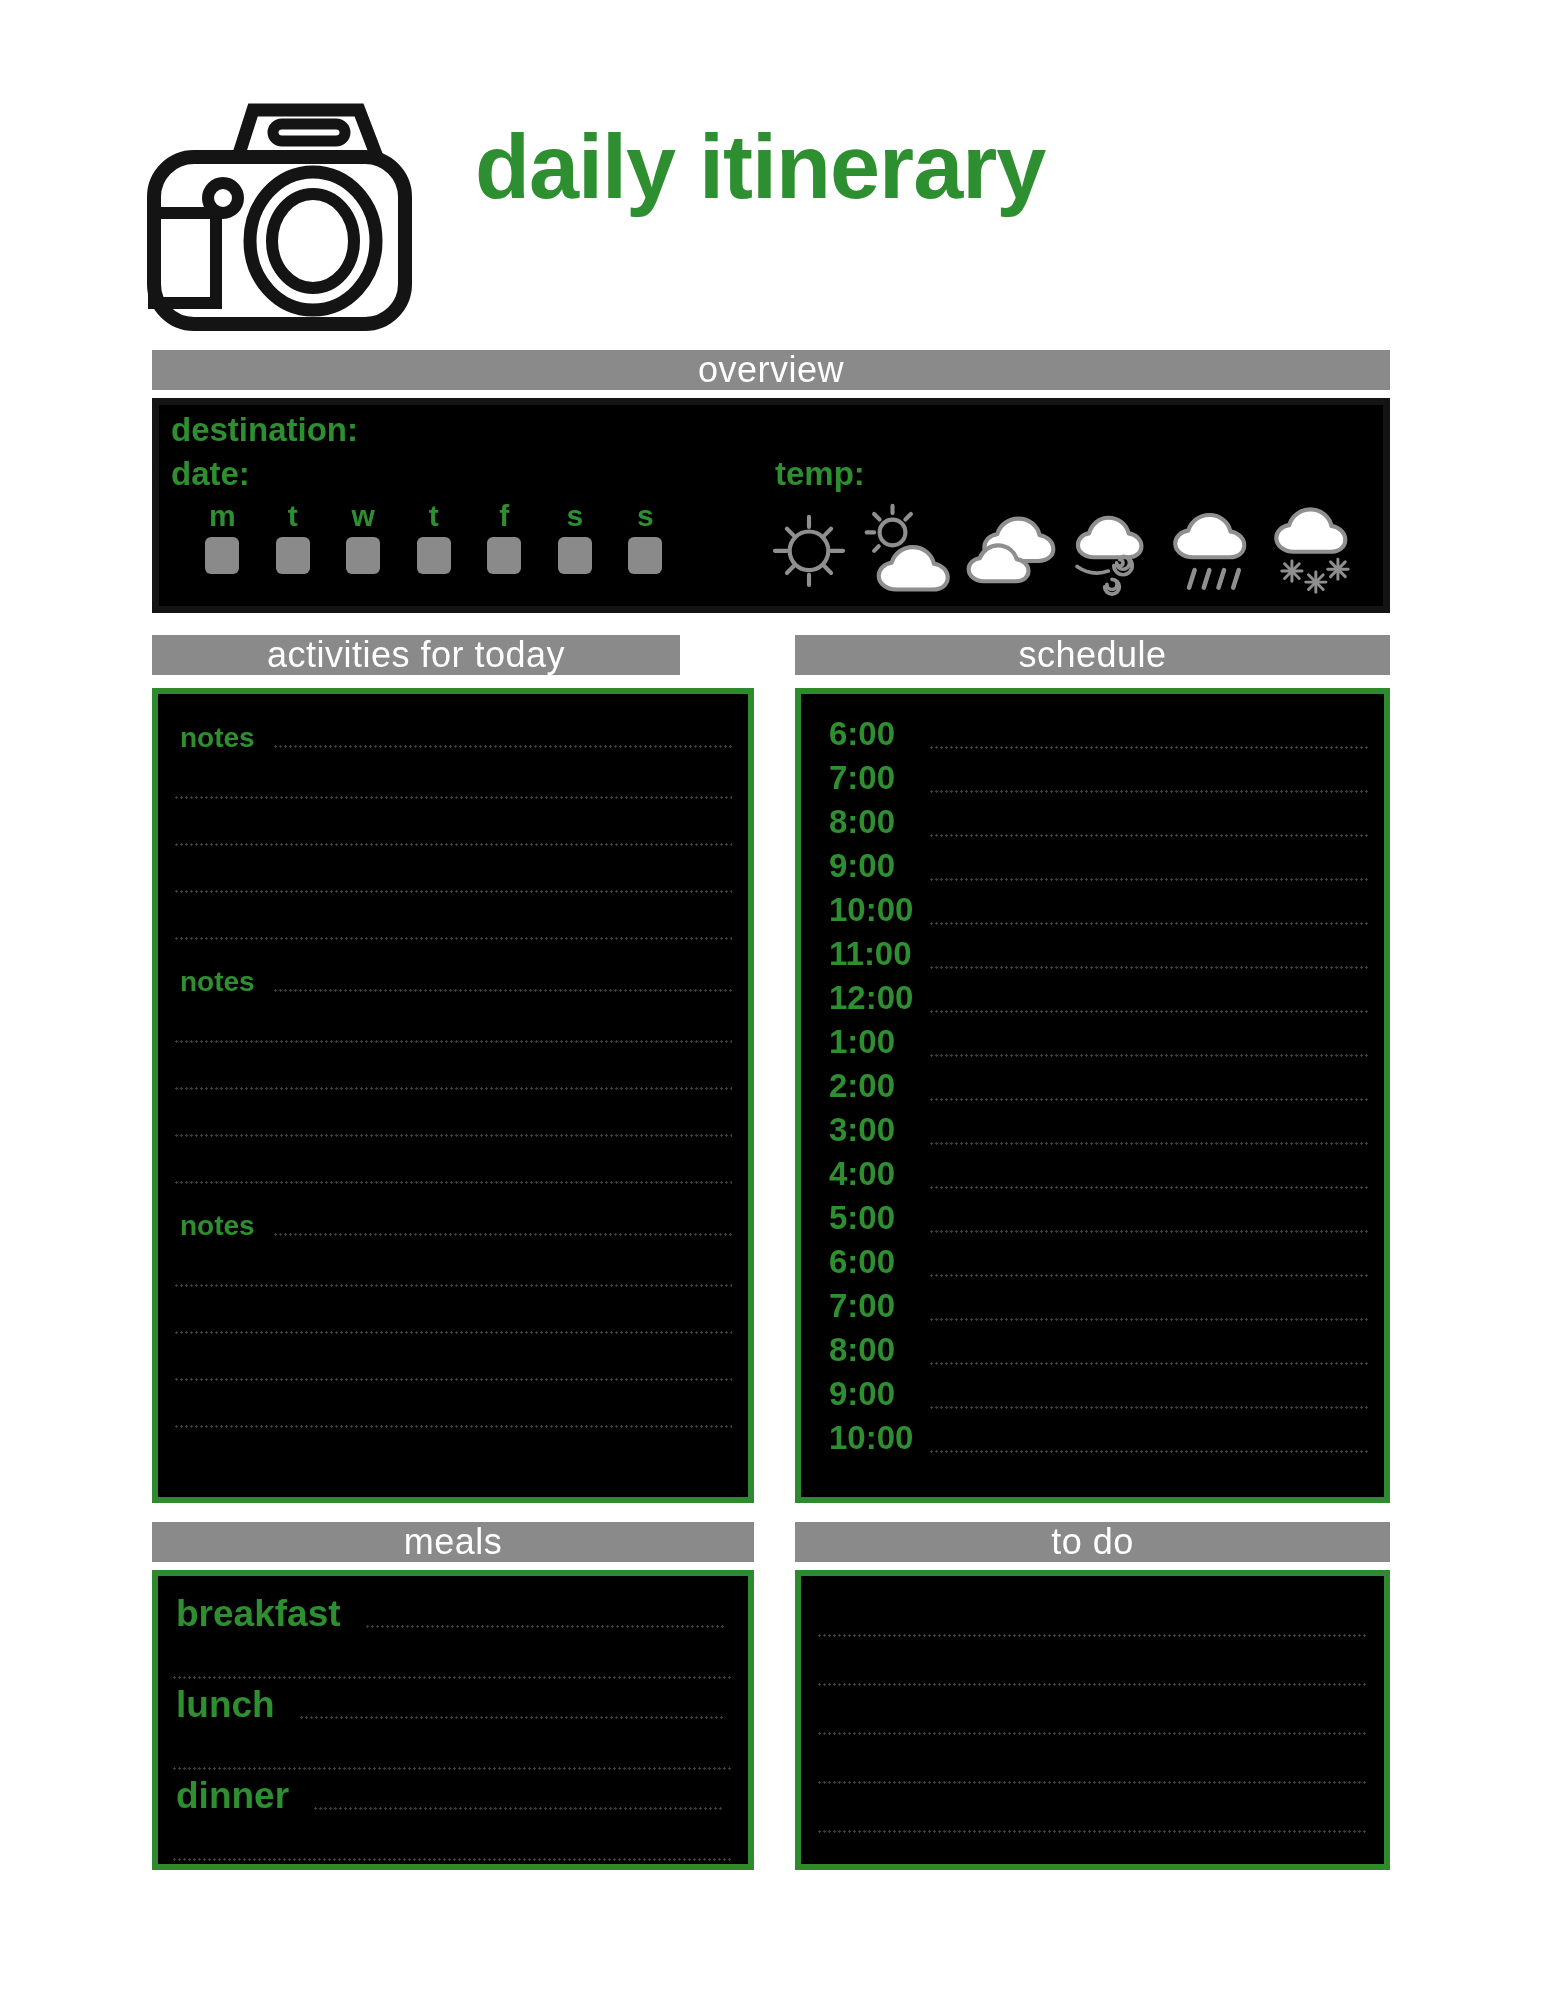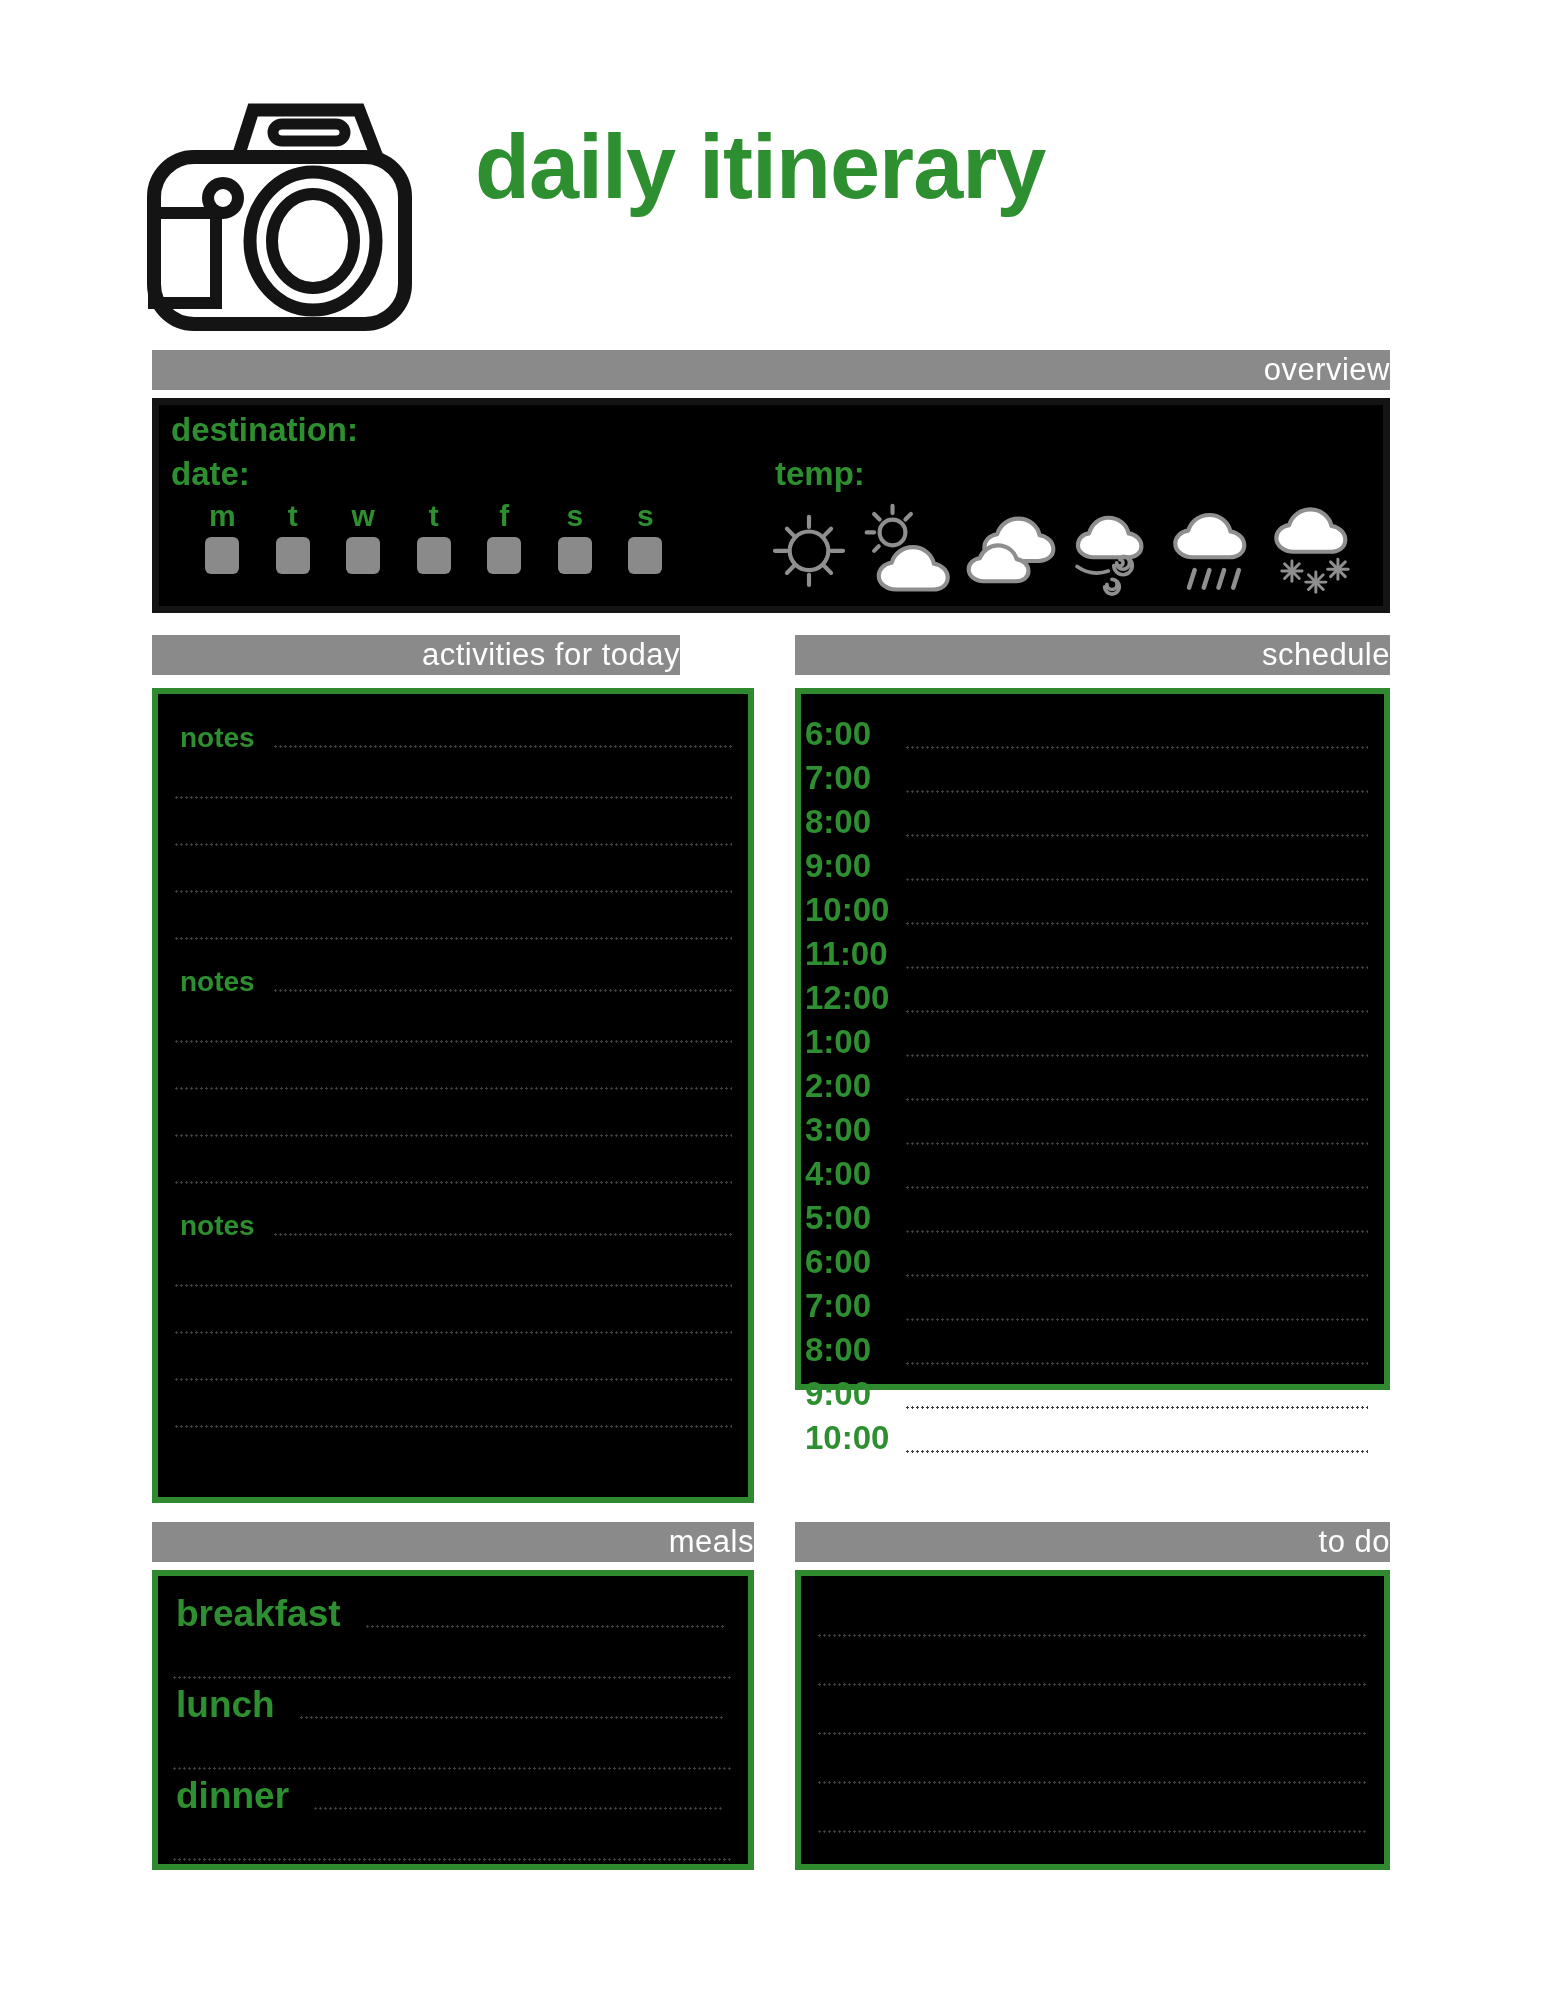--- a/index.html
+++ b/index.html
@@ -16,34 +16,34 @@
   .camera-wrap{position:absolute;left:146px;top:95px;width:276px;height:240px;}
   .camera-wrap svg{width:100%;height:100%;}
   .cam-stroke{stroke:var(--ink);fill:none;}
   .page-title{
     position:absolute;left:475px;top:118px;font-size:90px;font-weight:700;
     color:var(--green);letter-spacing:-1px;line-height:1.1;
   }
   
   .section-bar{
     position:absolute;height:40px;background:var(--gray-bar);color:#fff;
-    display:flex;align-items:center;justify-content:flex-end;
-    font-size:31px;font-weight:400;letter-spacing:.5px;
+    display:flex;align-items:center;justify-content:center;
+    font-size:36px;font-weight:400;letter-spacing:.5px;
   }
   #overview-bar{left:152px;top:350px;width:1238px;}
   #activities-bar{left:152px;top:635px;width:528px;}
   #schedule-bar{left:795px;top:635px;width:595px;}
   #meals-bar{left:152px;top:1522px;width:602px;}
   #todo-bar{left:795px;top:1522px;width:595px;}
   
   .box{position:absolute;background:#000000;}
   #overview-box{left:152px;top:398px;width:1238px;height:215px;border:7px solid var(--ink);}
   .green-box{border:6px solid var(--green-border);}
   #activities-box{left:152px;top:688px;width:602px;height:815px;padding:10px 16px 0 16px;}
-  #schedule-box{left:795px;top:688px;width:595px;height:702px;padding:14px 16px 0 4px;}
+  #schedule-box{left:795px;top:688px;width:595px;height:815px;padding:14px 16px 0 28px;}
   #meals-box{left:152px;top:1570px;width:602px;height:300px;padding:12px 16px 0 14px;}
   #todo-box{left:795px;top:1570px;width:595px;height:300px;padding:12px 16px 0 16px;}
   
   .ov-label{position:absolute;color:var(--green);font-weight:700;font-size:33px;line-height:1.3;}
   #destination-label{left:12px;top:4px;}
   #date-label{left:12px;top:48px;}
   #temp-label{left:616px;top:48px;}
   .days-row{position:absolute;left:28px;top:96px;display:flex;}
   .day-col{width:70.5px;display:flex;flex-direction:column;align-items:center;}
   .day-letter{font-size:30px;font-weight:700;color:var(--green);line-height:1;}

